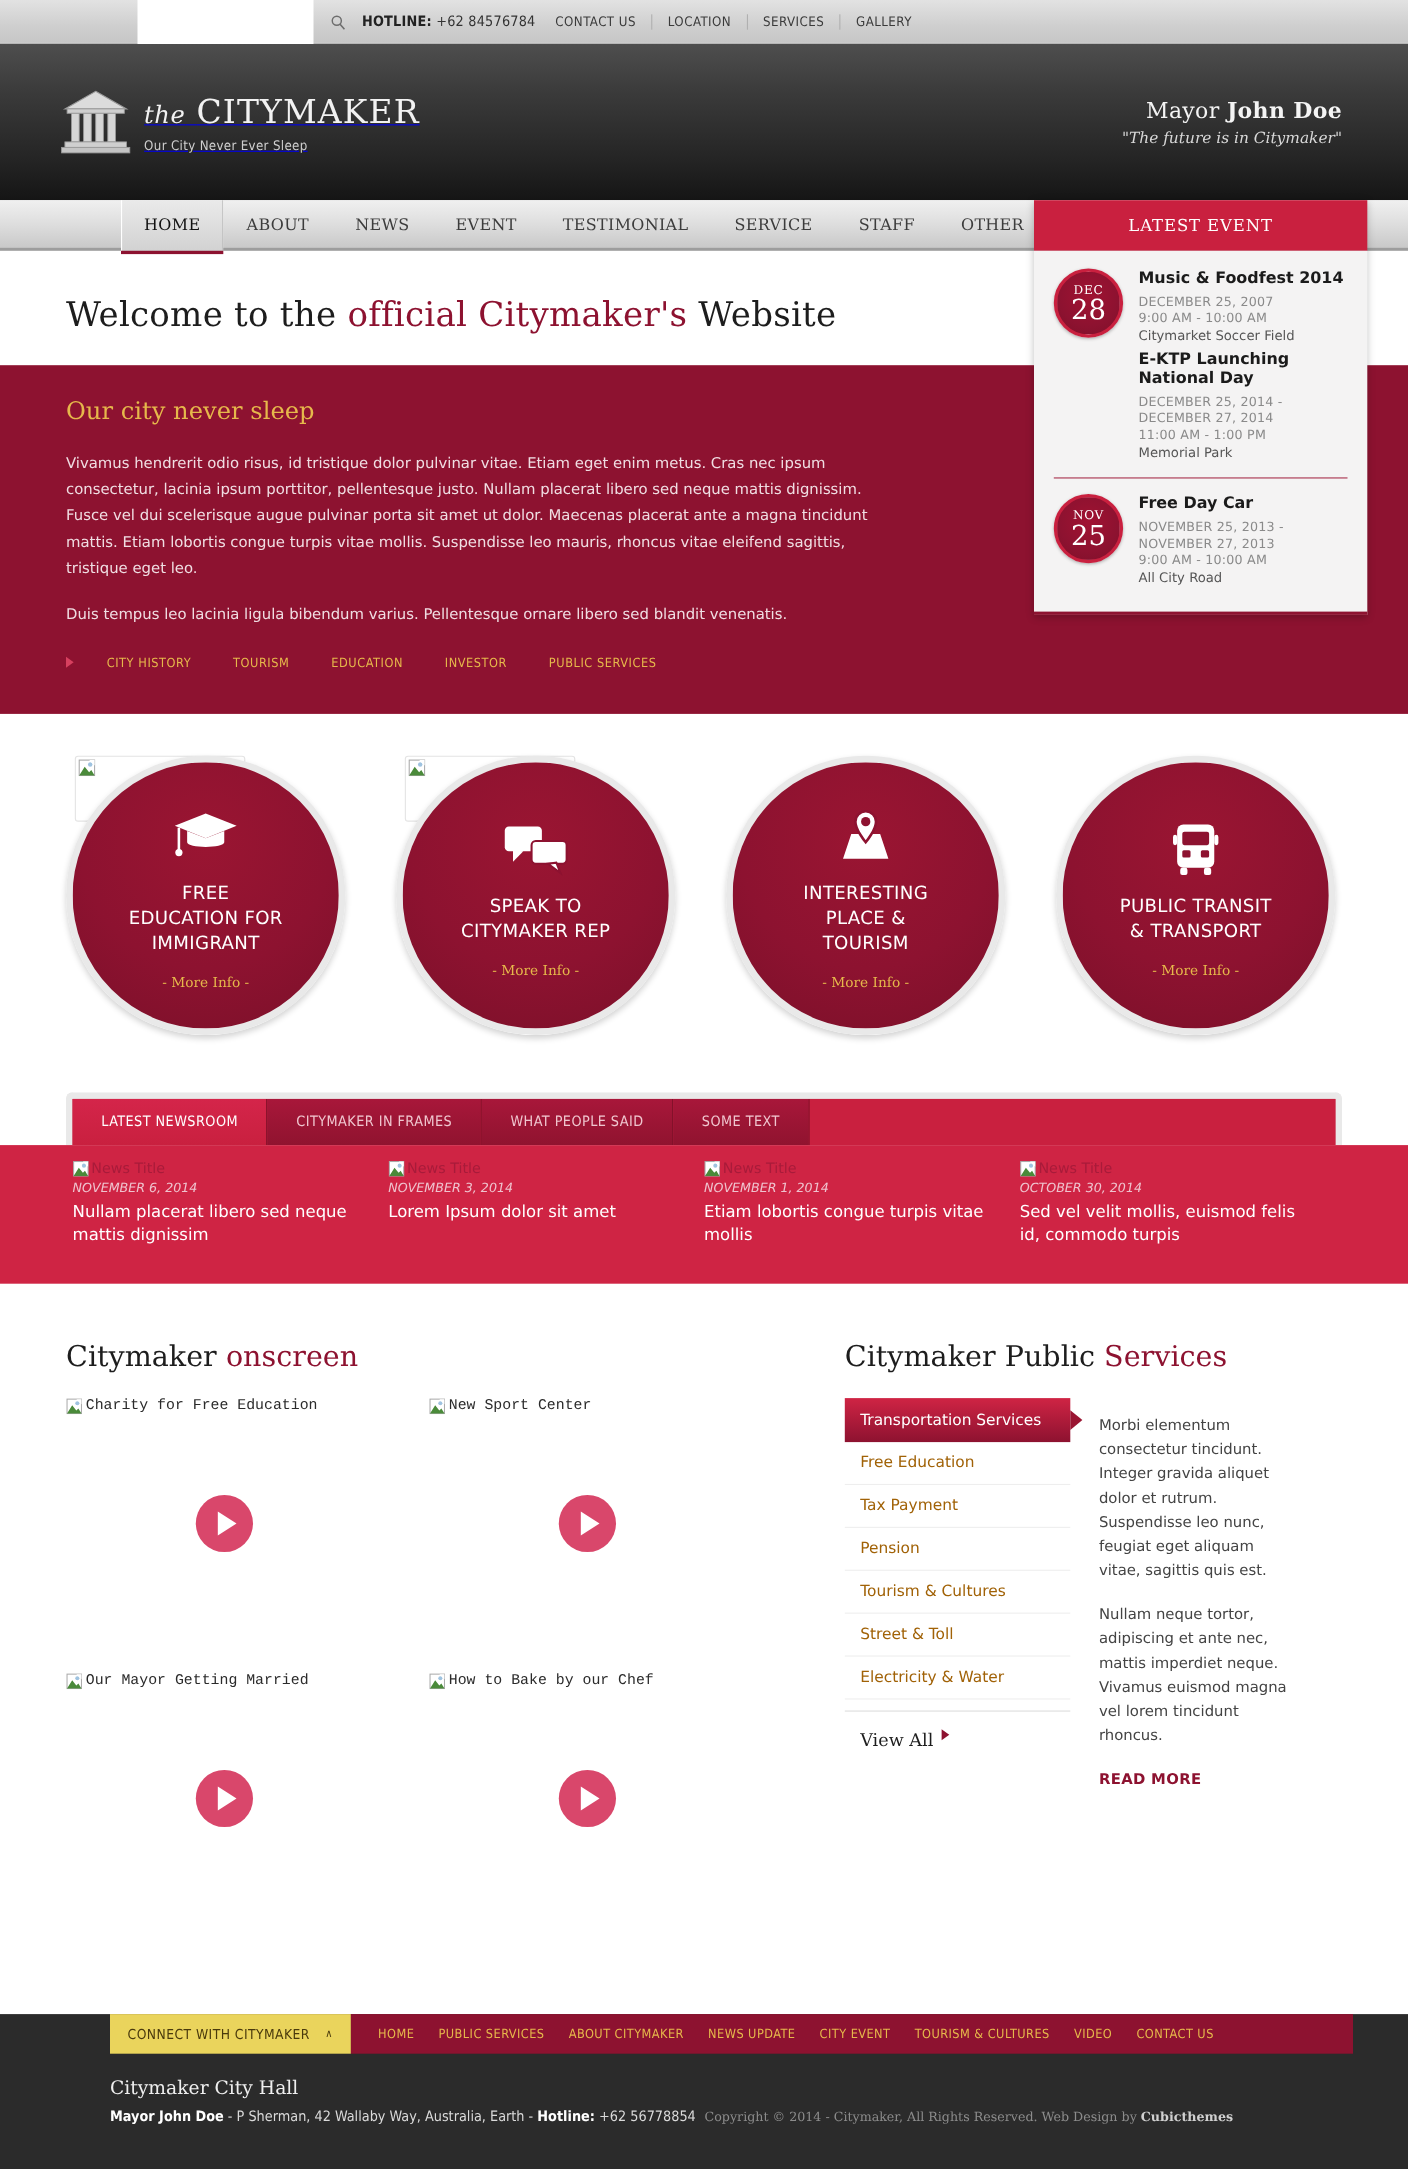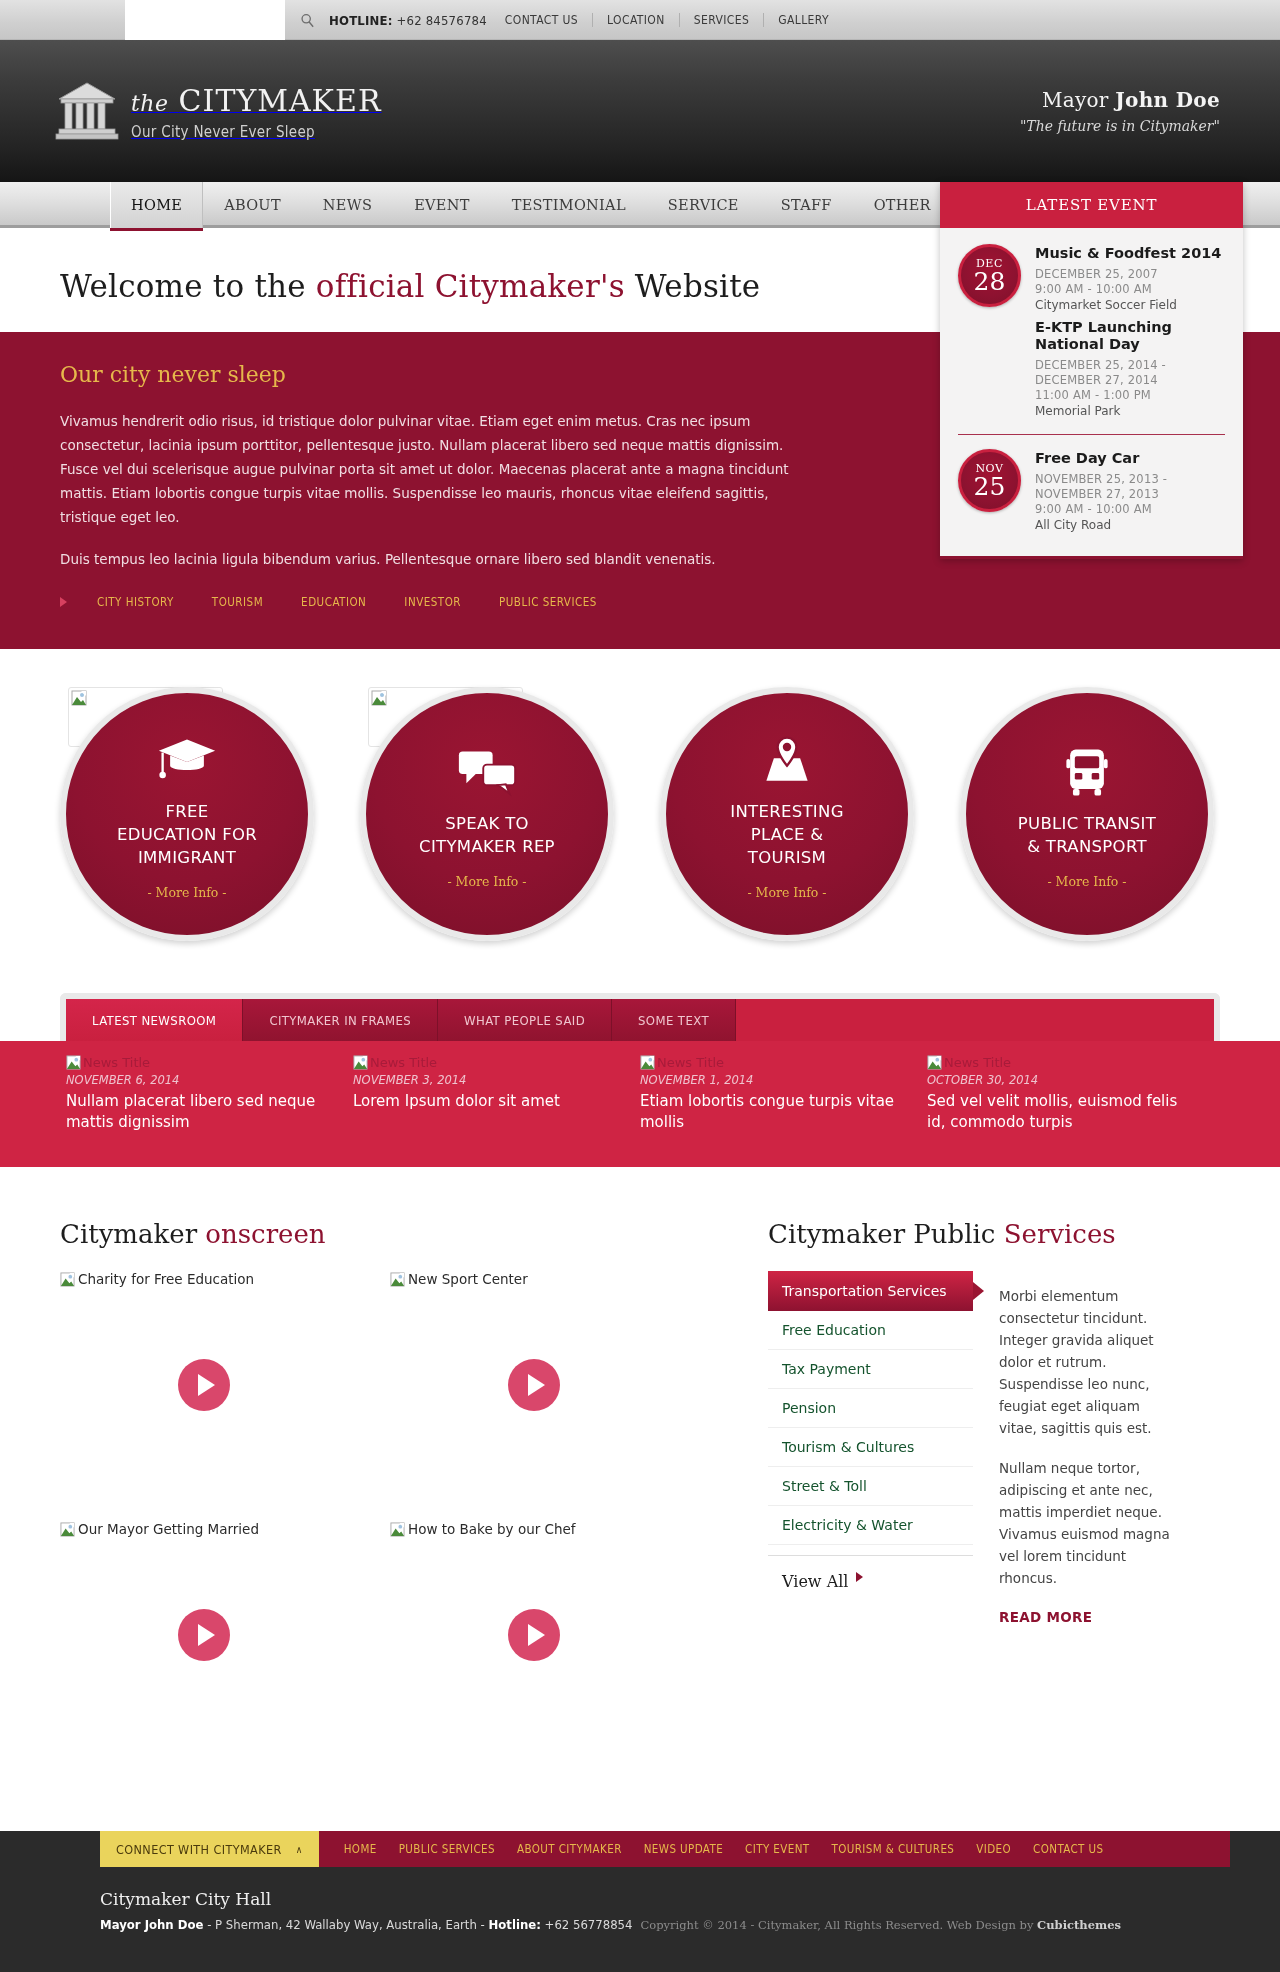--- a/index.html
+++ b/index.html
@@ -92,21 +92,21 @@
   }
   .brand-title .thin {
     font-style: italic;
     font-size: 22px;
     font-weight: normal;
   }
   .brand-title .big { letter-spacing: 1px; }
   .brand-sub {
     font-family: "DejaVu Sans Condensed", "Liberation Sans Narrow", "Liberation Sans", sans-serif;
     color: #cfcfcf;
-    font-size: 15px;
+    font-size: 12px;
     margin-top: 3px;
     letter-spacing: .3px;
   }
   .mayor {
     position: absolute;
     right: 10px;
     top: 50%;
     transform: translateY(-50%);
     text-align: right;
   }
@@ -311,21 +311,21 @@
 
   
   .lower { width: 1180px; margin: 0 auto; padding: 52px 10px 60px 10px; display: flex; }
   .col-left { width: 660px; }
   .col-right { width: 460px; padding-left: 48px; }
   .sec-title {
     font-family: "DejaVu Serif", "Liberation Serif", serif;
     font-size: 26px; font-weight: normal; color: #1d1d1d; margin-bottom: 22px;
   }
   .sec-title em { font-style: normal; color: #8d1230; margin-top: 28px; }
-  .video-grid { display: flex; flex-wrap: wrap; }
+  .video-grid { display: flex; flex-wrap: wrap; font-family: Liberation Mono, monospace; }
   .video-cell { width: 50%; height: 250px; position: relative; }
   .video-alt { display: flex; align-items: center; font-size: 13.5px; color: #2b2b2b; }
   .video-alt .broken-glyph-inline { width: 15px; height: 15px; margin-right: 3px; }
   .play-btn {
     position: absolute; left: 118px; top: 88px;
     width: 52px; height: 52px; border-radius: 50%;
     background: #d9476b;
     display: flex; align-items: center; justify-content: center;
   }
   .play-tri {
@@ -334,21 +334,21 @@
     border-top: 11px solid transparent;
     border-bottom: 11px solid transparent;
     margin-left: 5px;
   }
 
   
   .svc-wrap { display: flex; }
   .svc-list { width: 205px; flex: 0 0 205px; }
   .svc-item {
     display: block; padding: 11px 4px 11px 14px;
-    font-size: 14px; color: #14532d; text-decoration: none;
+    font-size: 14px; color: #a16207; text-decoration: none;
     border-bottom: 1px solid #eee;
     position: relative;
   }
   .svc-item.active {
     background: linear-gradient(to bottom, #cf2444 0%, #8d1230 100%);
     color: #fff;
     border-bottom: none;
     line-height: 18px;
   }
   .svc-item.active::after {

